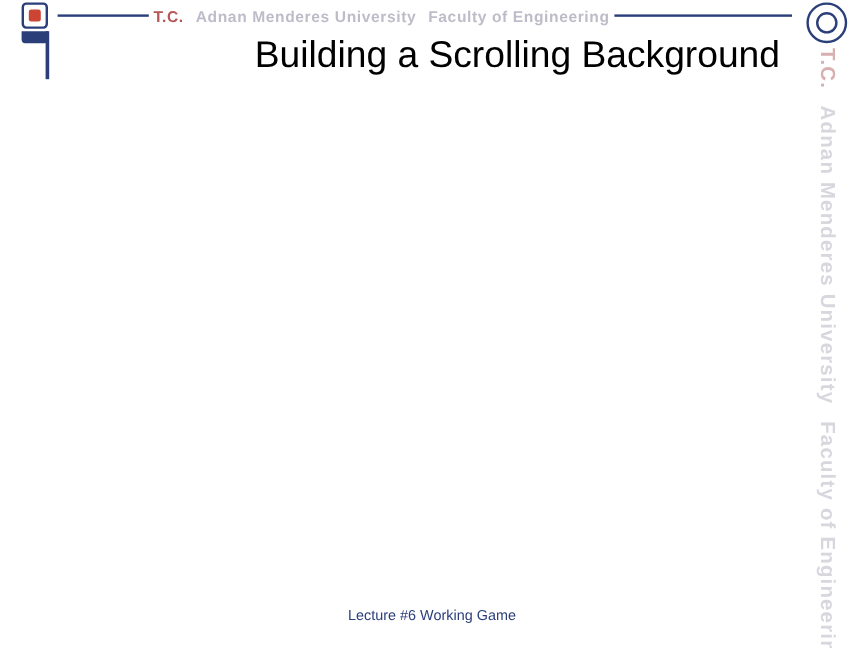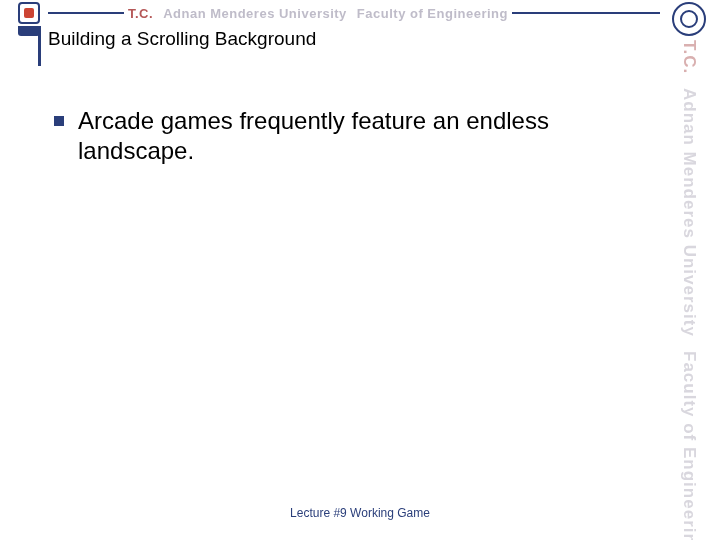--- a/index.html
+++ b/index.html
@@ -33,21 +33,21 @@
     display:flex; align-items:center; justify-content:center; z-index:2; background:#fff;
   }
   .logo-right-top::after { content:""; width:14px; height:14px; border:2px solid #2a3e7a; border-radius:50%; }
 
   
   .title-accent { position:absolute; top: 26px; left: 38px; width: 3px; height: 40px; background:#2a3e7a; }
 
   
   .title {
     position: absolute; top: 28px; left: 48px; right: 70px;
-    font-size: 19px; color: #000; font-family: Arial, sans-serif;
+    font-size: 31px; color: #000; font-family: Arial, sans-serif; text-align: right;
   }
 
   
   .watermark {
     position: absolute; top: 40px; right: 6px; bottom: 10px; width: 50px;
     writing-mode: vertical-rl; text-orientation: mixed;
     color: #d9d7de; font-size: 17px; font-weight: bold; letter-spacing: 1px;
     display: flex; align-items: center; justify-content: flex-start; gap: 14px;
     white-space: nowrap;
   }
@@ -100,21 +100,17 @@
 
   <div class="title">Building a Scrolling Background</div>
 
   <div class="watermark">
     <span class="wm-tc">T.C.</span>
     <span>Adnan Menderes University</span>
     <span>Faculty of Engineering</span>
   </div>
 
   <div class="body">
-    <div class="bullet-item">
-      <div class="bullet-marker"></div>
-      <div class="bullet-text">Arcade games frequently feature an endless landscape.</div>
-    </div>
   </div>
 
-  <div class="footer">Lecture #9 Working Game</div>
+  <div class="footer">Lecture #6 Working Game</div>
 
 </div>
 
 </body></html>

